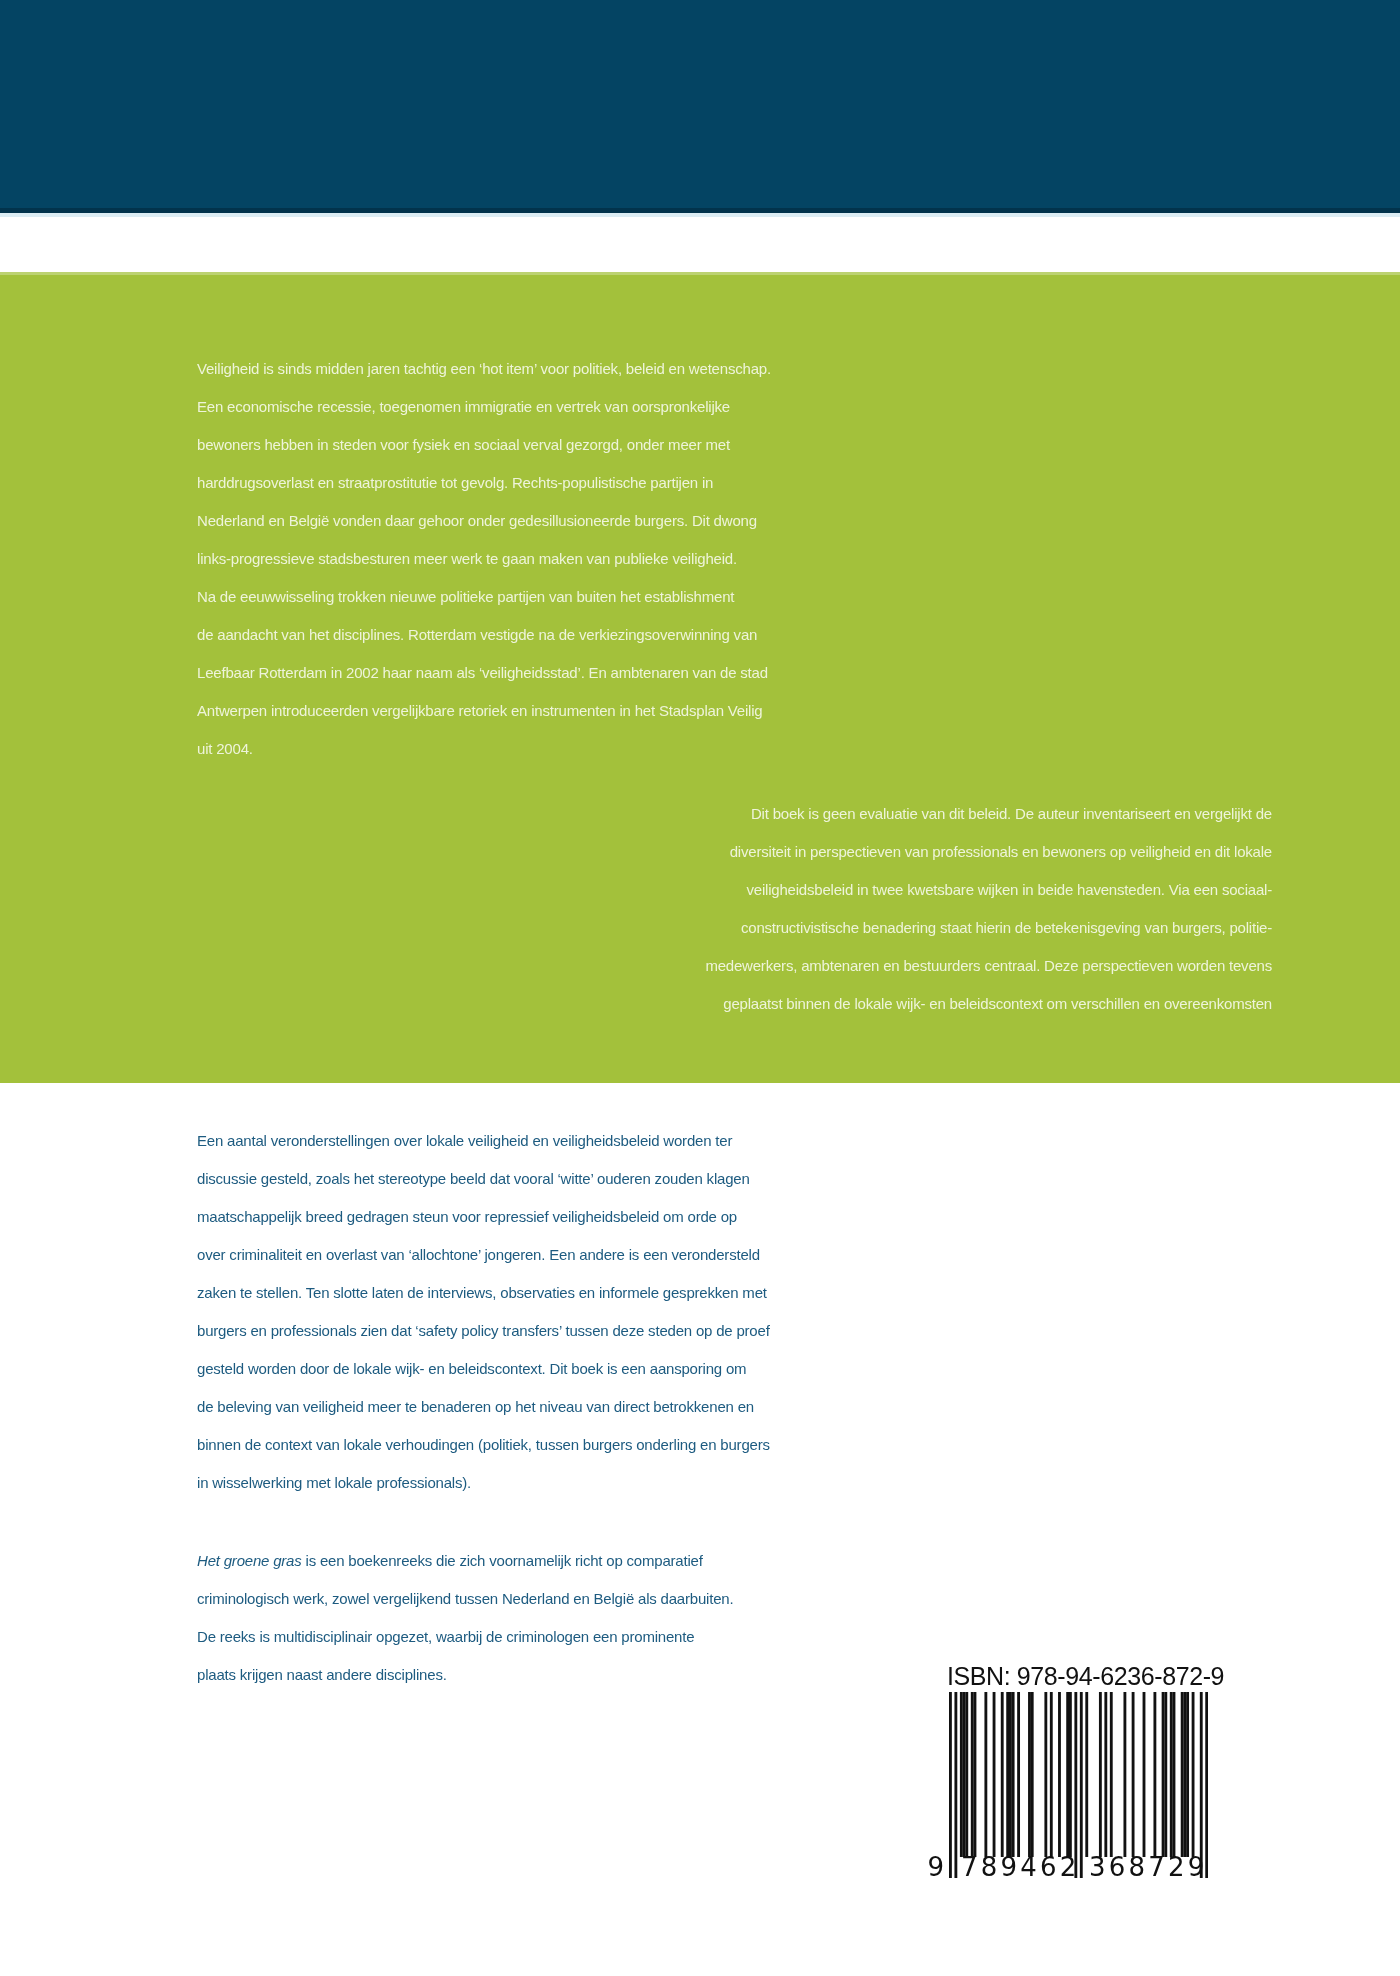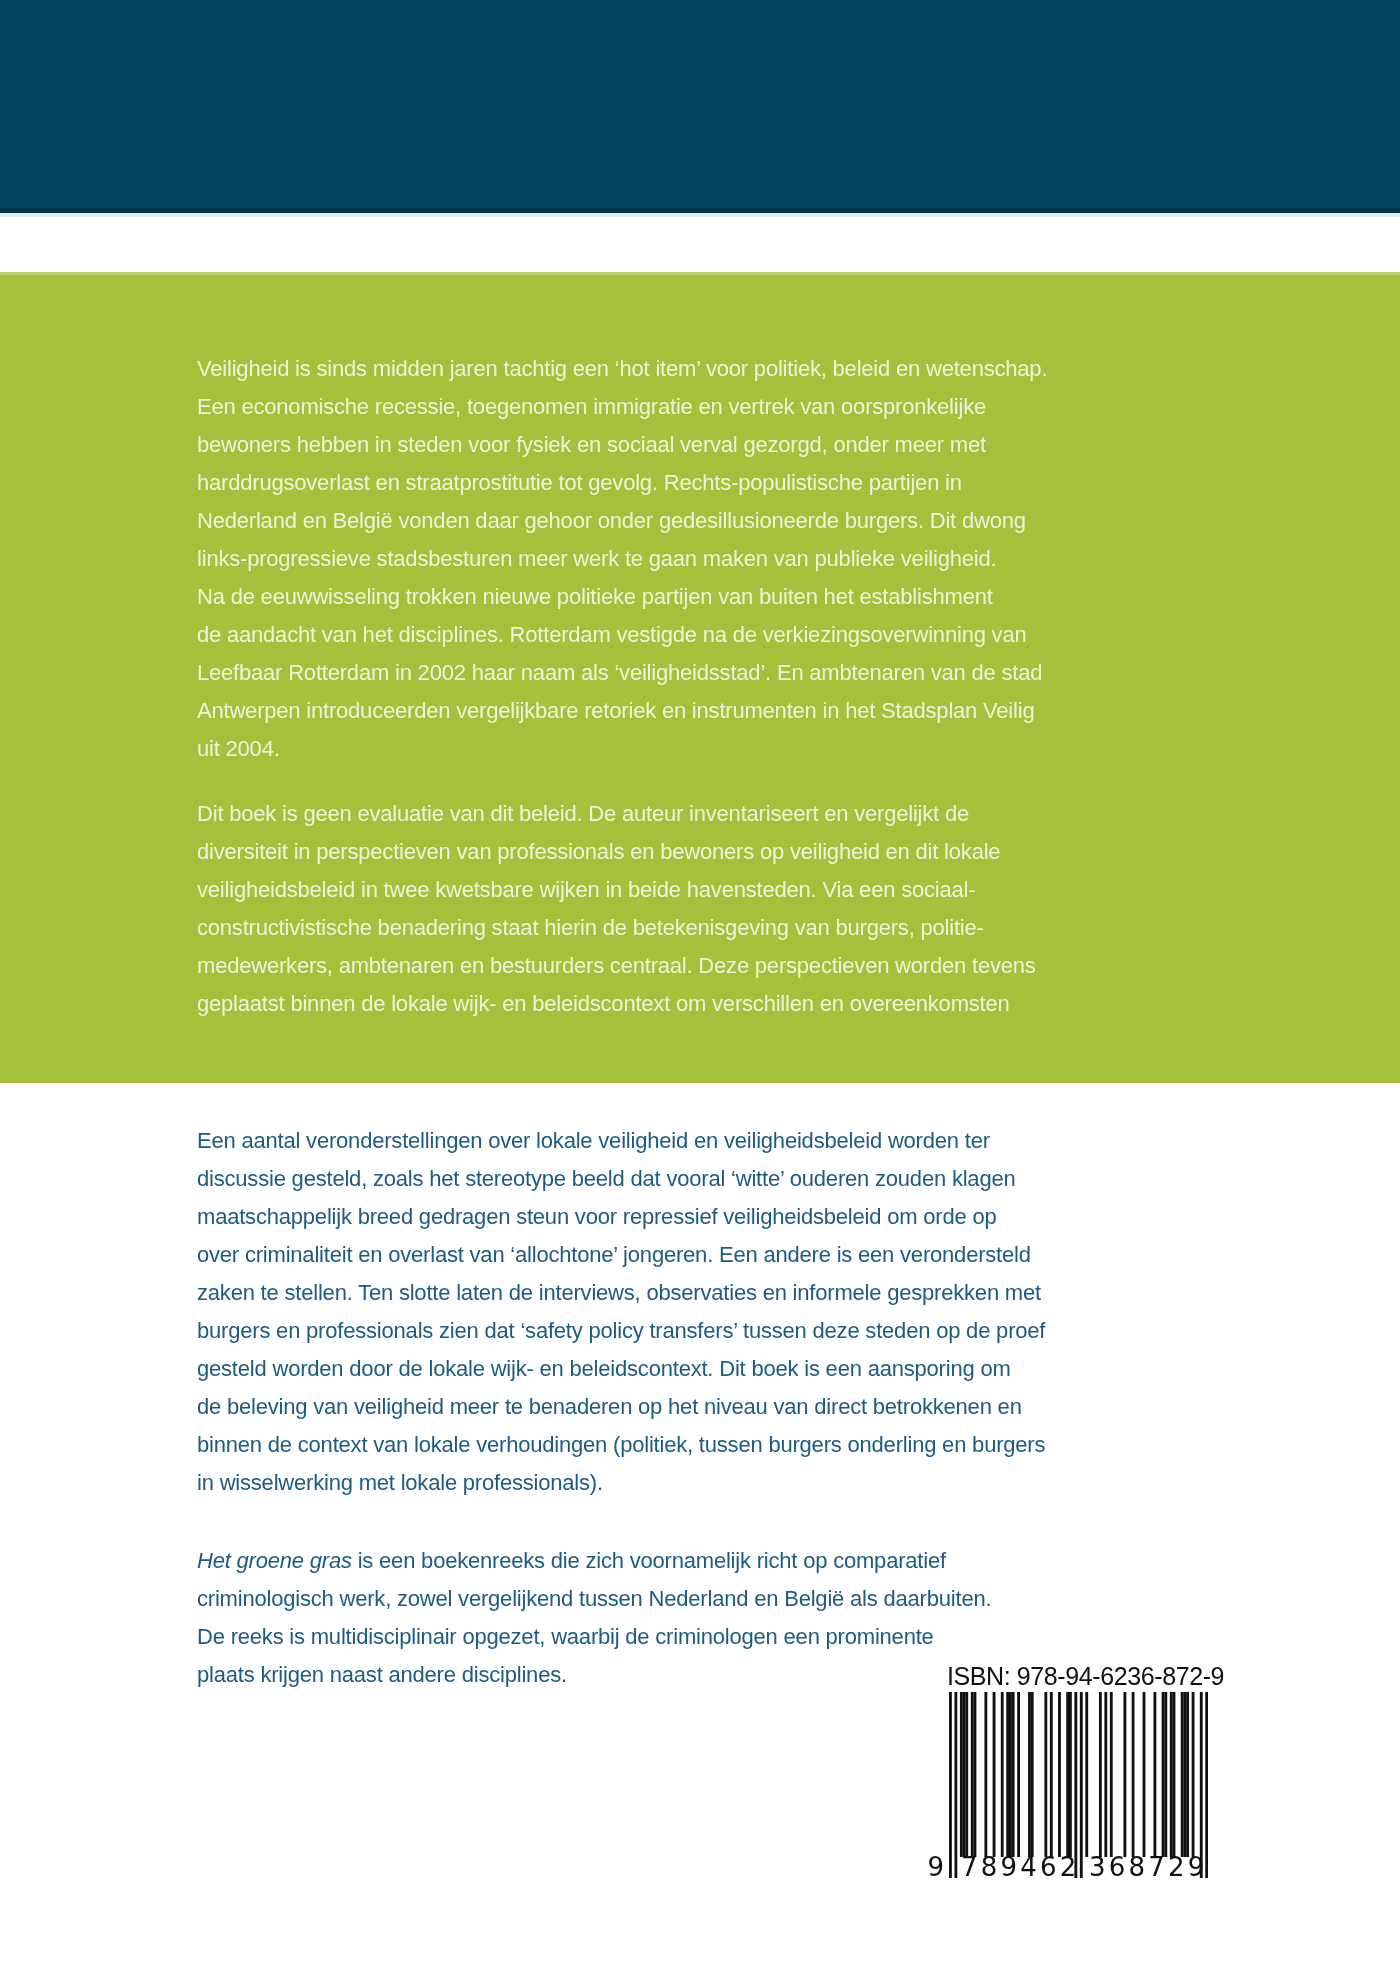--- a/index.html
+++ b/index.html
@@ -22,27 +22,27 @@
   .band-green{
     position:absolute;left:0;top:272px;width:1400px;height:811px;
     background:var(--green,#a3c13b);
   }
   .band-green .edge-top{
     position:absolute;left:0;top:0;width:100%;height:3px;
     background:rgba(255,255,255,.28);
   }
   .para{
     position:absolute;left:197px;width:1075px;
-    font-size:22px;line-height:38px;letter-spacing:-0.2px;
+    font-size:15px;line-height:38px;letter-spacing:-0.2px;
   }
   .para .tline{white-space:nowrap;}
   .green-text{color:var(--greentext,#eef4da);}
   .blue-text{color:var(--bluetext,#1d5b80);}
   .p1{top:350px;}
-  .p2{top:795px;}
+  .p2{top:795px;text-align:right;}
   .p3{top:1122px;}
   .p4{top:1542px;}
   .p4 em{font-style:italic;}
   .isbn-label{
     position:absolute;left:947px;top:1662px;width:280px;
     font-size:25px;line-height:28px;letter-spacing:-0.4px;color:#111111;
   }
   .barcode-wrap{position:absolute;left:949px;top:1692px;width:260px;height:190px;}
   .barcode-wrap svg{display:block;}
   .bc-digit{

